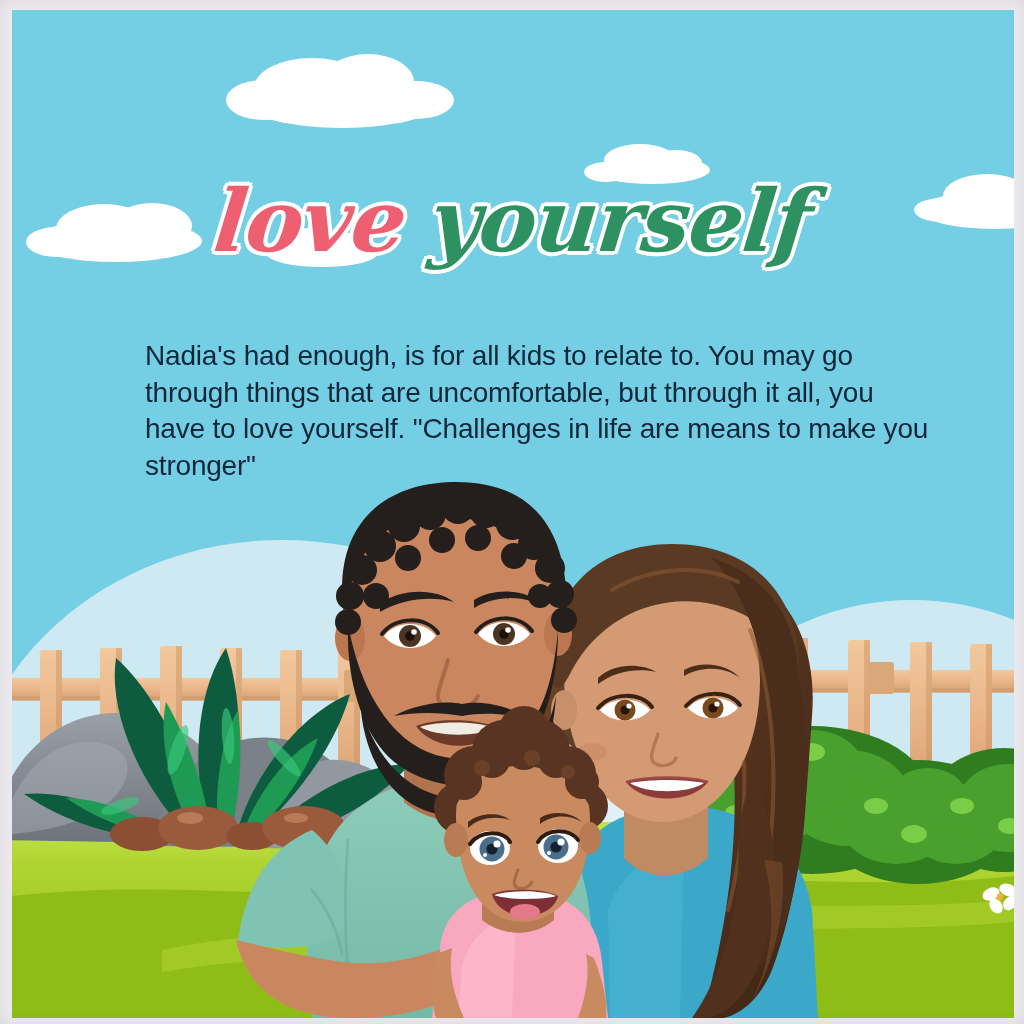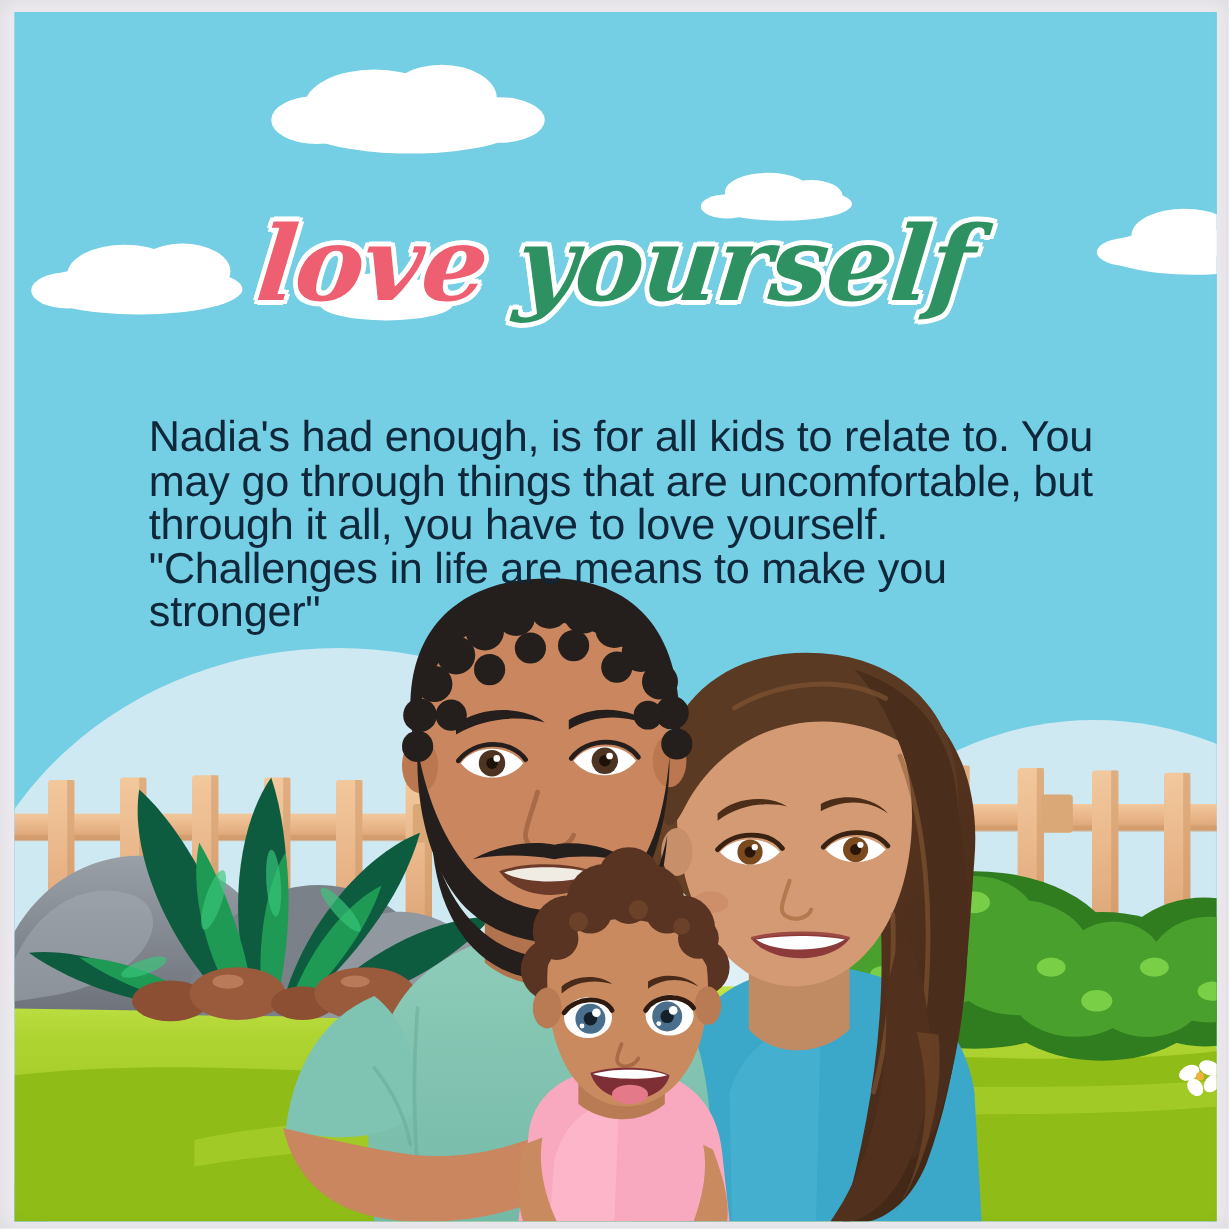--- a/index.html
+++ b/index.html
@@ -79,27 +79,27 @@
     text-shadow:
       -3px -3px 0 #fff,  3px -3px 0 #fff,
       -3px  3px 0 #fff,  3px  3px 0 #fff,
        0px -4px 0 #fff,  0px  4px 0 #fff,
       -4px  0px 0 #fff,  4px  0px 0 #fff;
   }
 
   
   #body-copy{
     position:absolute;
-    left: 112px;
+    left: 133px;
     top: 300px;
     width: 790px;
     z-index: 40;
     color:#10263a;
     font-family: "Liberation Sans", sans-serif;
-    font-size: 36px;
+    font-size: 28px;
     line-height: 36.5px;
     letter-spacing: -0.2px;
     pointer-events:none;
   }
 </style>
 </head>
 <body>
 
 <div id="poster-frame">
 

